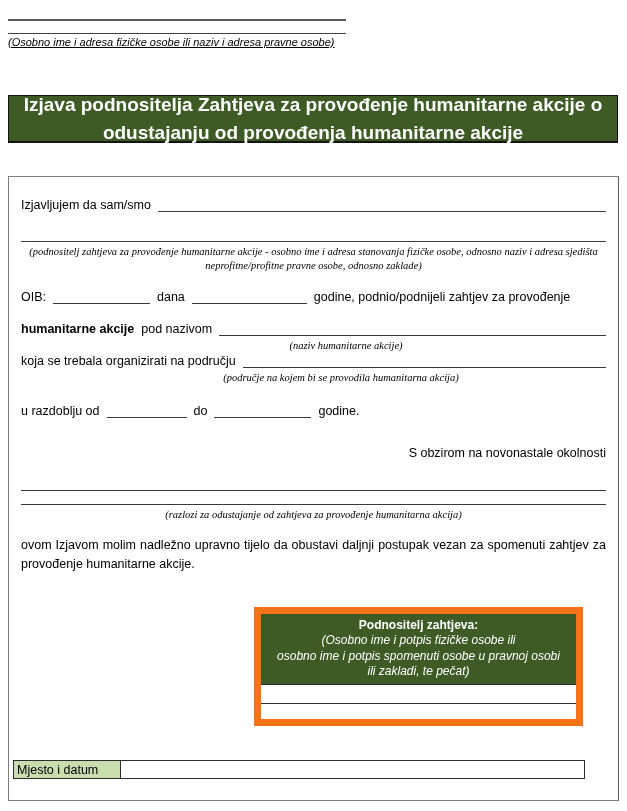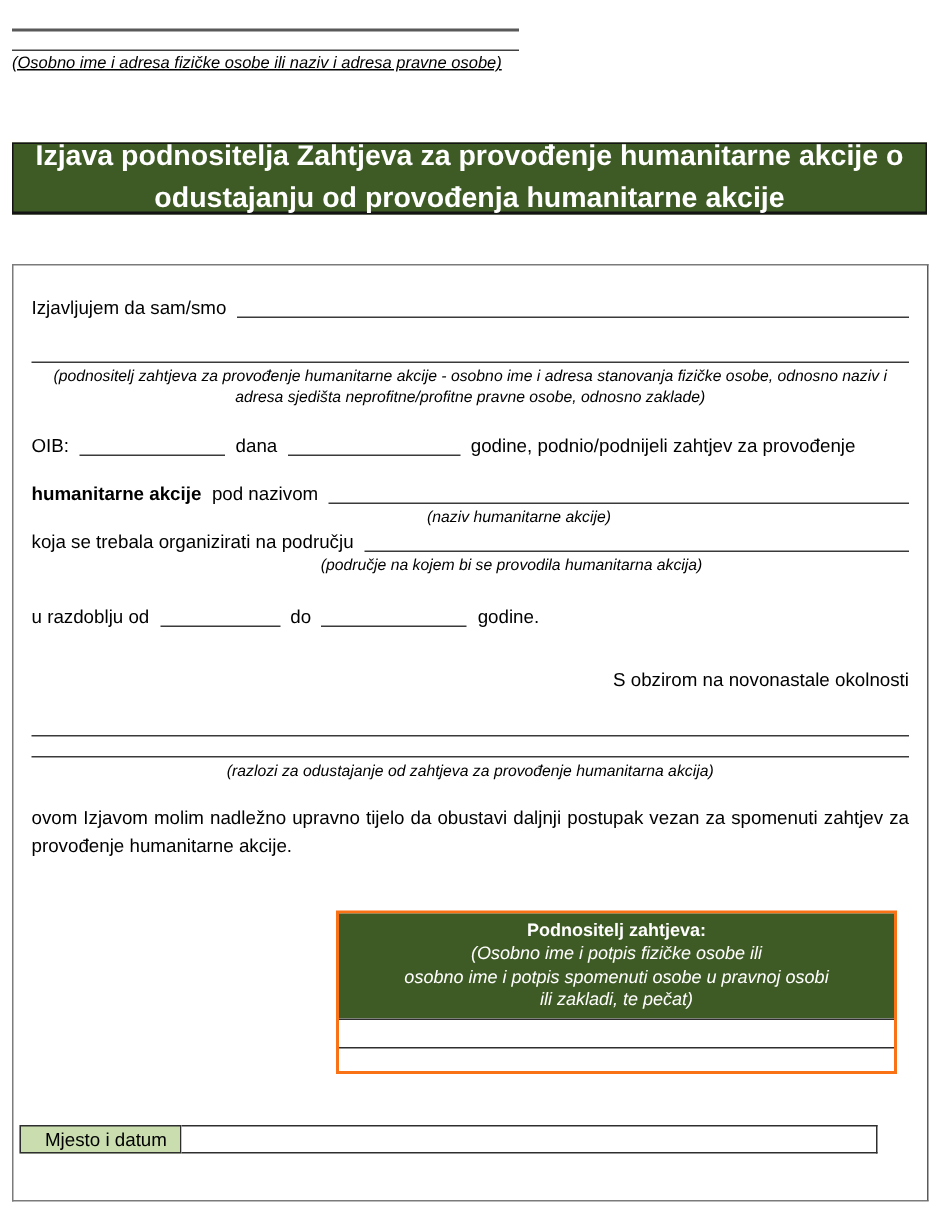--- a/index.html
+++ b/index.html
@@ -42,21 +42,21 @@
   .row { display: flex; align-items: flex-end; }
   .fill { border-bottom: 1px solid #3a3a3a; height: 13px; }
   .grow { flex: 1 1 auto; }
   .gap-l { margin-left: 7px; }
   .gap-r { margin-right: 7px; }
   .w97  { width: 97px; }
   .w115 { width: 115px; }
   .w80  { width: 80px; }
   .w97b { width: 97px; }
   .full-line { border-bottom: 1px solid #3a3a3a; }
-  .cap { font-size: 10.5px; font-style: italic; line-height: 1.32; }
+  .cap { font-size: 10.5px; font-style: italic; line-height: 1.32; font-family: Liberation Serif, serif; }
   .cap-center { text-align: center; }
   .cap-naziv { margin-left: 160px; width: 330px; text-align: center; }
   .cap-area  { margin-left: 150px; width: 340px; text-align: center; }
   .bold { font-weight: bold; }
   .closing { text-align: justify; line-height: 1.5; }
   
   .m-decl   { margin-top: 21px; }
   .m-line1  { margin-top: 29px; }
   .m-declcap{ margin-top: 3px; }
   .m-oib    { margin-top: 17px; }
@@ -65,23 +65,23 @@
   .m-koja   { margin-top: 1px; }
   .m-capa   { margin-top: 3px; }
   .m-razd   { margin-top: 20px; }
   .m-okol   { margin-top: 28px; flex-direction: column; }
   .m-line2  { margin-top: 17px; }
   .m-line3  { margin-top: 13px; }
   .m-capr   { margin-top: 3px; }
   .m-close  { margin-top: 14px; }
   
   .sig-box {
-    width: 374px;
-    margin: 33px 8px 0 auto;
-    border: 2px solid #f97316;
+    width: 329px;
+    margin: 33px 23px 0 auto;
+    border: 7px solid #f97316;
   }
   .sig-head {
     background: #3F5B25;
     color: #ffffff;
     text-align: center;
     padding: 4px 4px 5px;
     font-size: 12px;
     line-height: 1.28;
   }
   .sig-title { font-weight: bold; }
@@ -89,21 +89,21 @@
   .sig-row { background: #ffffff; border-top: 1px solid #2e2e2e; }
   .sig-row1 { height: 19px; }
   .sig-row2 { height: 16px; }
   
   .place-row { display: flex; margin-top: 34px; margin-left: -8px; height: 19px; }
   .place-label {
     width: 108px;
     background: #C9DDAE;
     border: 1.5px solid #2e2e2e;
     font-size: 12.5px;
-    padding: 0 0 0 16px;
+    padding: 0 0 0 3px;
     display: flex; align-items: center;
   }
   .place-value {
     width: 464px;
     background: #ffffff;
     border: 1px solid #2e2e2e;
     border-left: none;
   }
 </style>
 </head>

